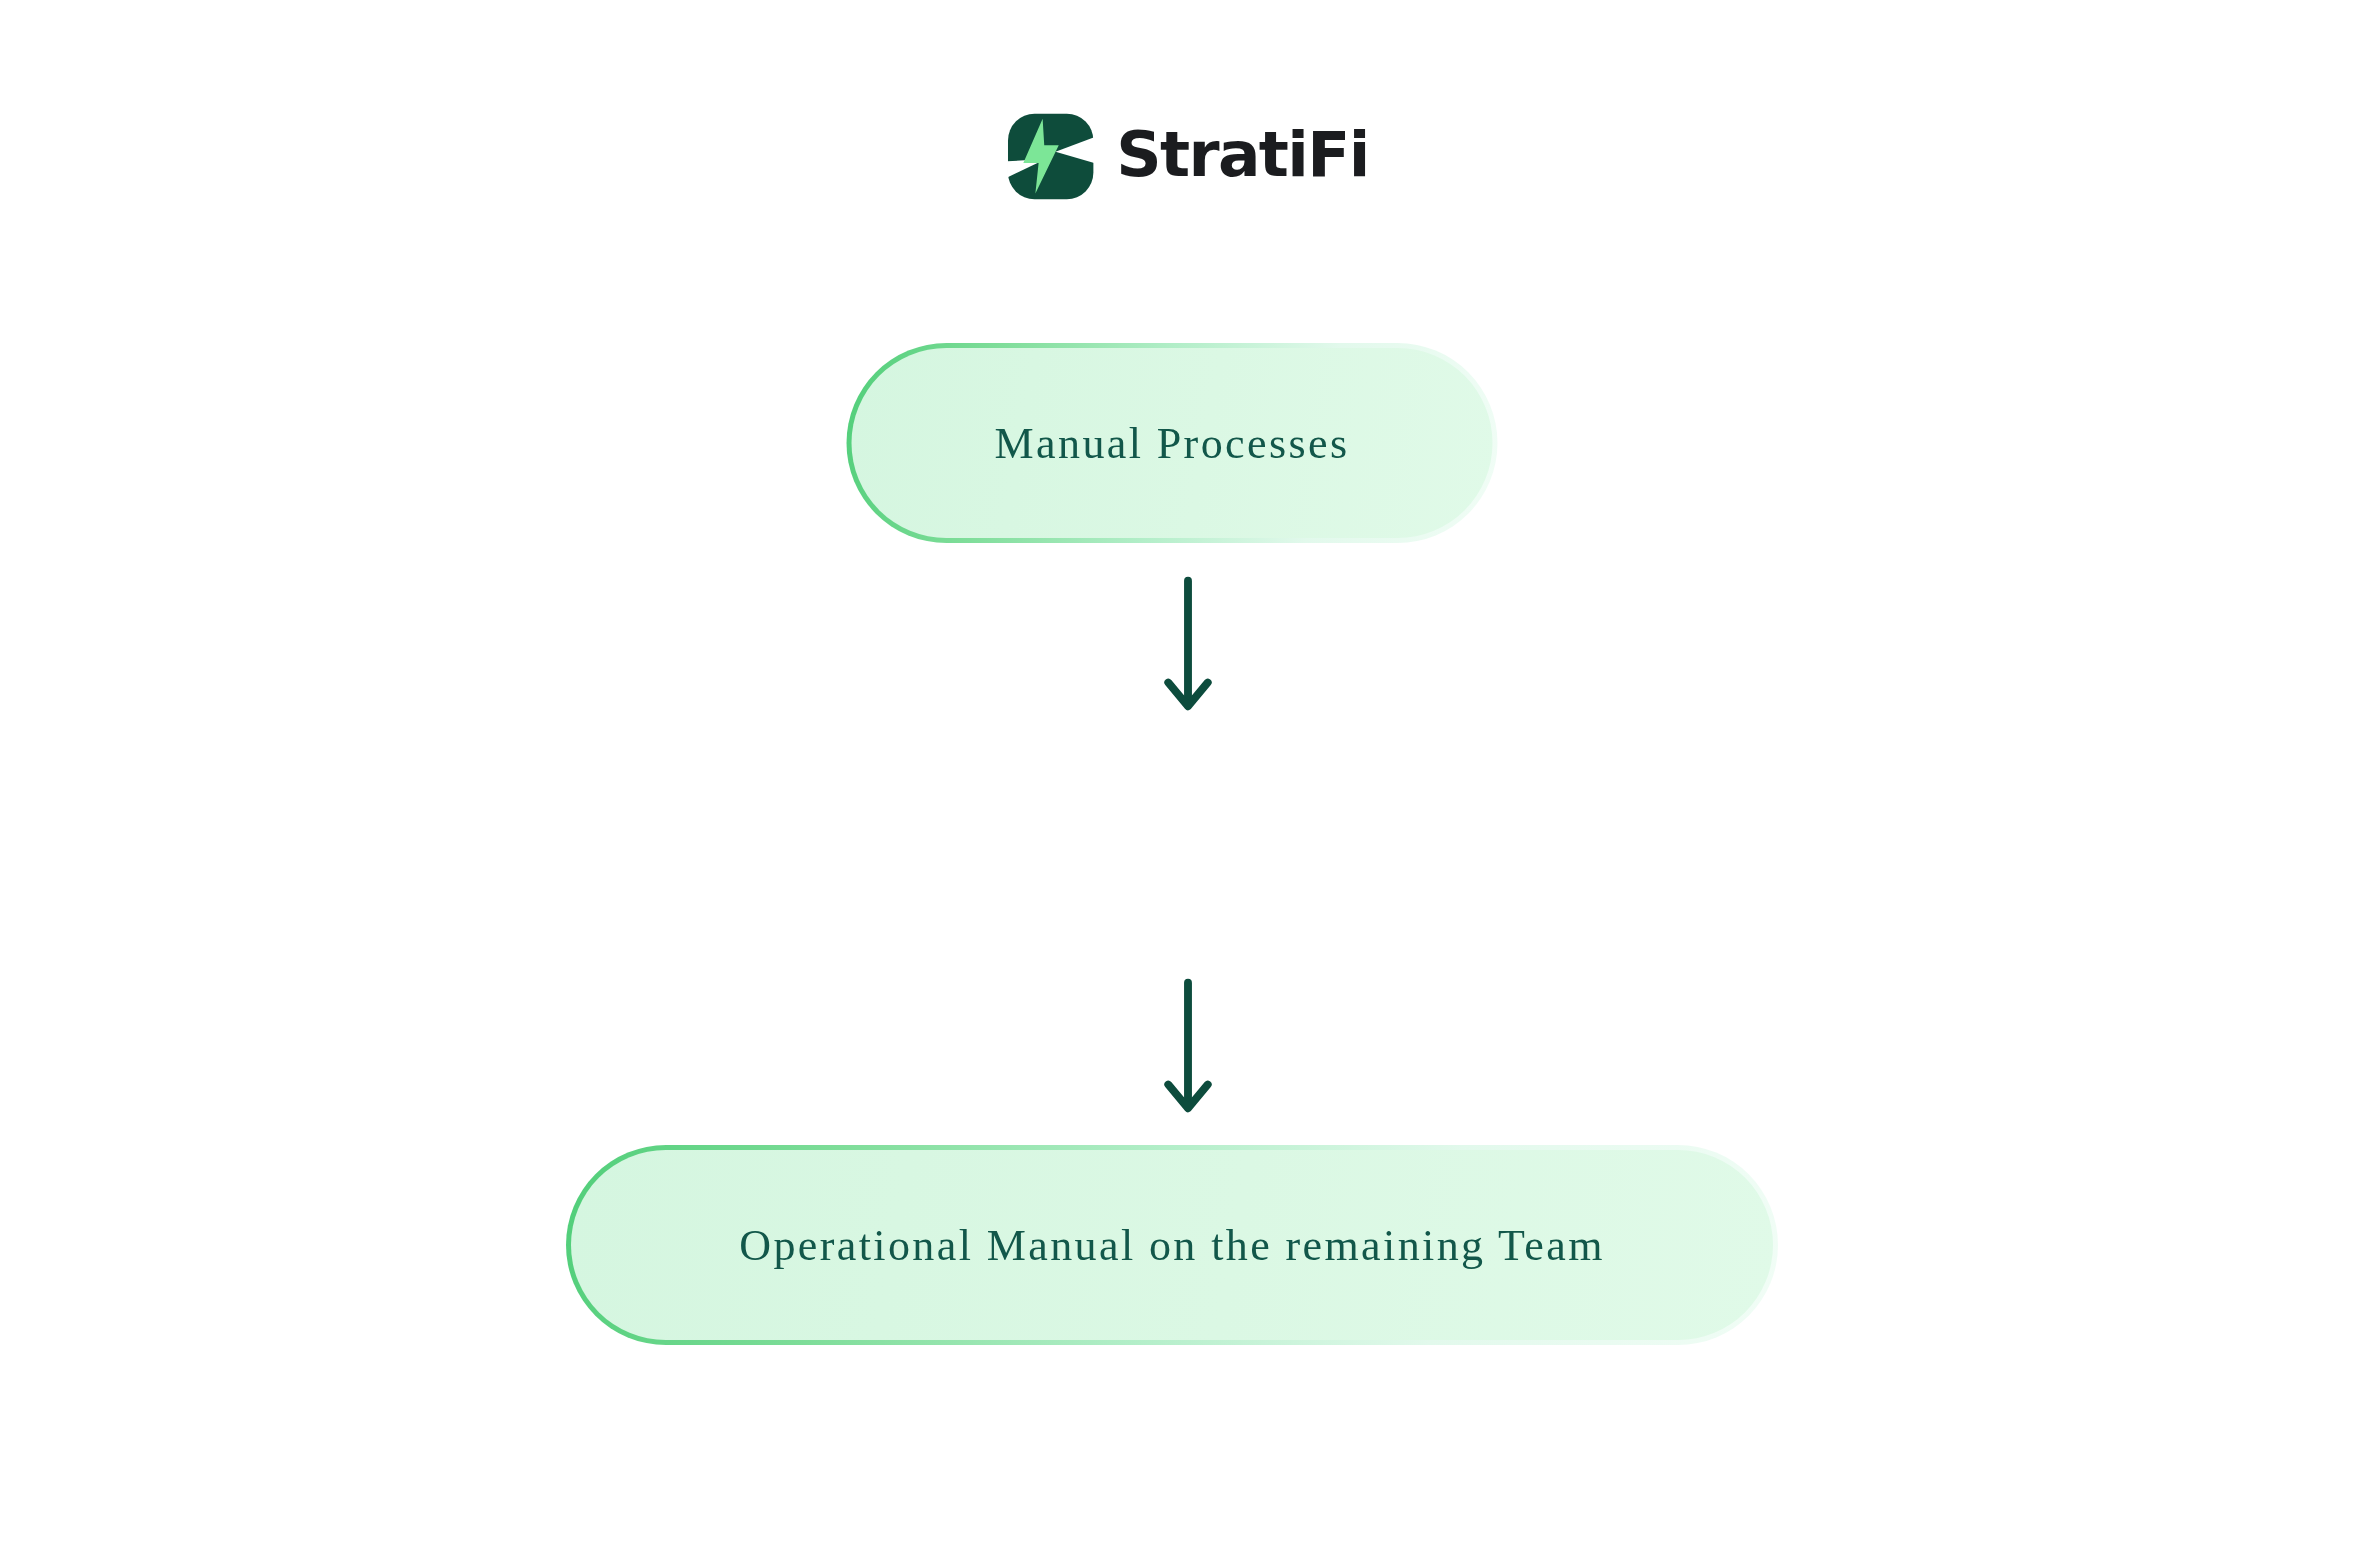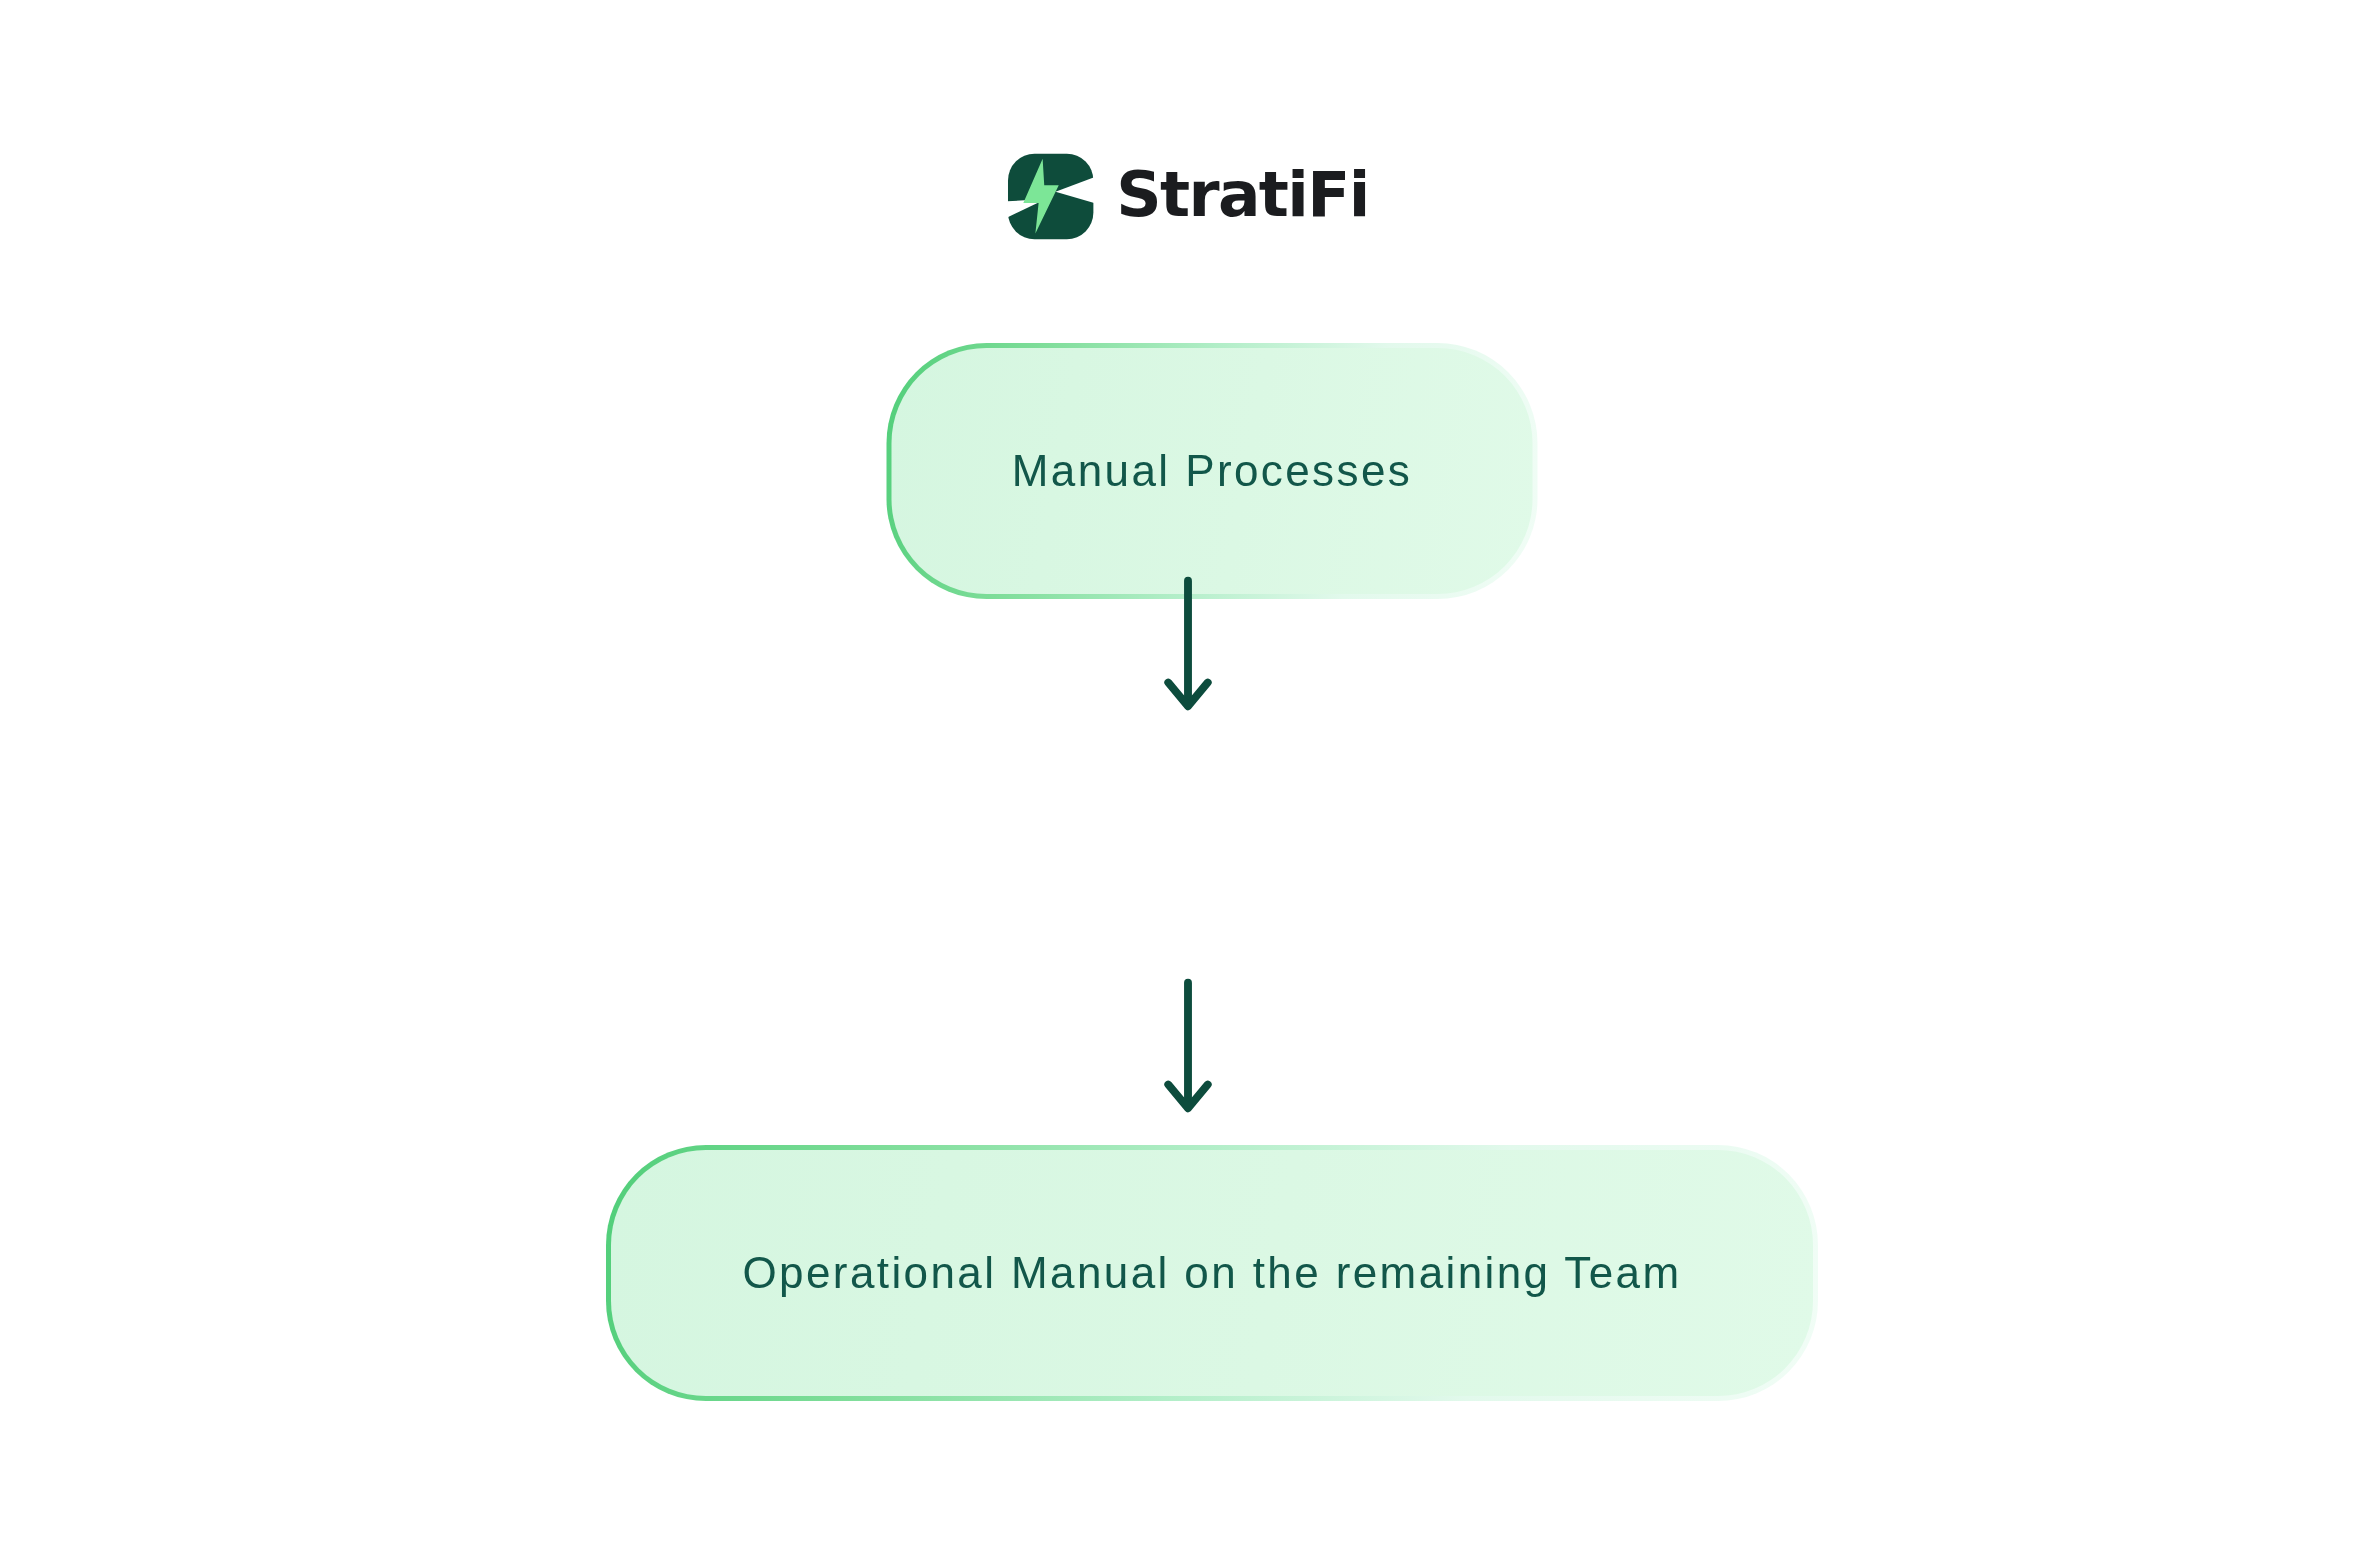--- a/index.html
+++ b/index.html
@@ -23,52 +23,52 @@
   
   .logo-row {
     position: absolute;
     top: 113px;
     left: 1188px;
     transform: translateX(-50%);
     display: flex;
     align-items: center;
     gap: 22px;
     height: 87px;
-    margin-top: 40px;
   }
   .logo-mark svg {
     width: 87px;
     height: 87px;
     display: block;
   }
   .brand-name {
     font-family: "DejaVu Sans", sans-serif;
     font-weight: bold;
     font-size: 63px;
     letter-spacing: -1.6px;
     color: #1b1c1f;
     line-height: 1;
     padding-bottom: 4.8px;
   }
 
   
   .flow-node {
     position: absolute;
-    left: 1212px;
+    left: 1172px;
     transform: translateX(-50%);
     box-sizing: border-box;
-    height: 256px;
+    height: 200px;
     border-radius: 100px;
     padding: 4.8px;
     background: linear-gradient(100deg,
       #50ce79 0%,
       #7edd99 22%,
       #b2eec8 48%,
       #e2f9ec 72%,
       #f1fdf6 100%);
+    font-family: Liberation Serif, serif;
   }
   .flow-node-inner {
     width: 100%;
     height: 100%;
     border-radius: 95px;
     background: linear-gradient(100deg, #d5f6e0 0%, #dbf8e4 55%, #e0fae8 100%);
     display: flex;
     align-items: center;
     justify-content: center;
   }

